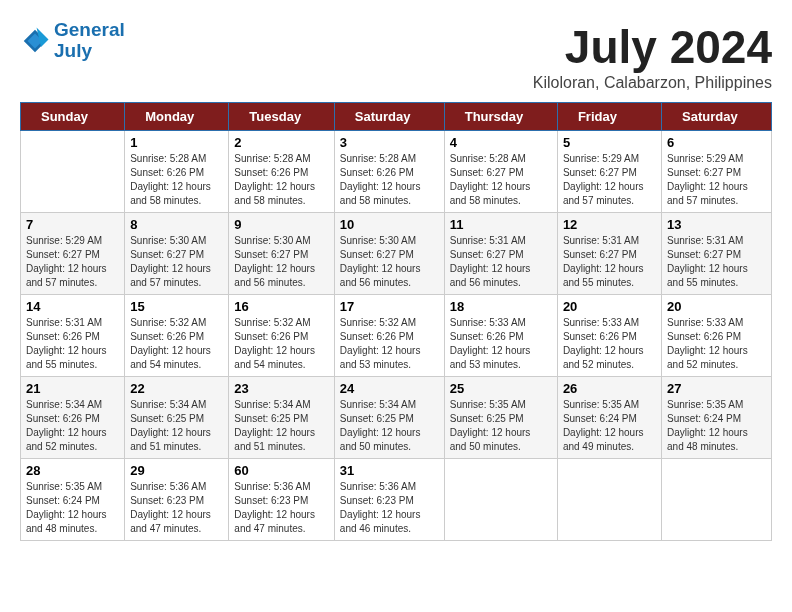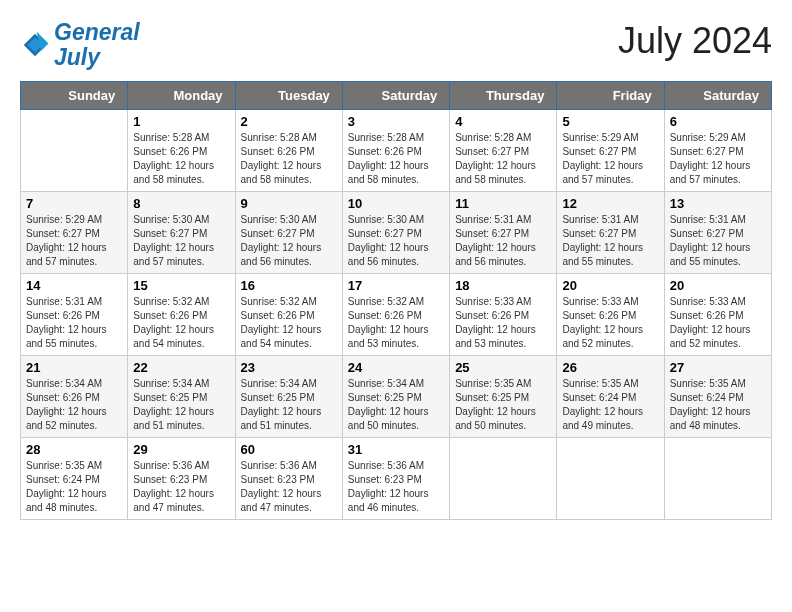--- a/index.html
+++ b/index.html
@@ -15,56 +15,55 @@
       justify-content: space-between;
       align-items: flex-start;
       margin-bottom: 10px;
     }
     .logo {
       display: flex;
       align-items: center;
       gap: 4px;
     }
     .logo-text {
-      font-size: 23px;
+      font-size: 19px;
       font-weight: bold;
       color: #333;
       line-height: 1.1;
-      font-style: italic;
     }
     .logo-text span {
       color: #1a6faf;
     }
     .logo-icon {
       width: 30px;
       height: 30px;
     }
     .title-block {
       text-align: right;
     }
     .title-block h1 {
-      font-size: 36px;
-      font-weight: normal;
+      font-size: 46px;
+      font-weight: bold;
       color: #222;
     }
     .title-block h2 {
       font-size: 16px;
       color: #444;
       font-weight: normal;
     }
     table {
       width: 100%;
       border-collapse: collapse;
       font-size: 11px;
     }
     thead tr th {
-      background-color: #737373;
+      background-color: #7f1d1d;
       color: #fff;
-      padding: 6px 12px;
-      text-align: right;
+      padding: 6px 20px;
+      text-align: left;
       font-size: 13px;
       font-weight: bold;
       border: 1px solid #2c6fad;
     }
     tbody tr td {
       border: 1px solid #ccc;
       padding: 4px 5px;
       vertical-align: top;
       height: 80px;
     }
@@ -96,20 +95,21 @@
       <polygon points="20,10 30,20 20,30 10,20" fill="#2a8fd4"></polygon>
       <polygon points="22,2 38,18 28,28" fill="#1a9ad7"></polygon>
     </svg>
     <div class="logo-text">
       <div><span>General</span></div>
       <div><span style="color:#1a6faf">July</span></div>
     </div>
   </div>
   <div class="title-block">
     <h1>July 2024</h1>
+    <h2>Kiloloran, Calabarzon, Philippines</h2>
   </div>
 </div>
 
 <table>
   <thead>
     <tr>
     <th>Sunday</th>
         <th>Monday</th>
         <th>Tuesday</th>
         <th>Saturday</th>

